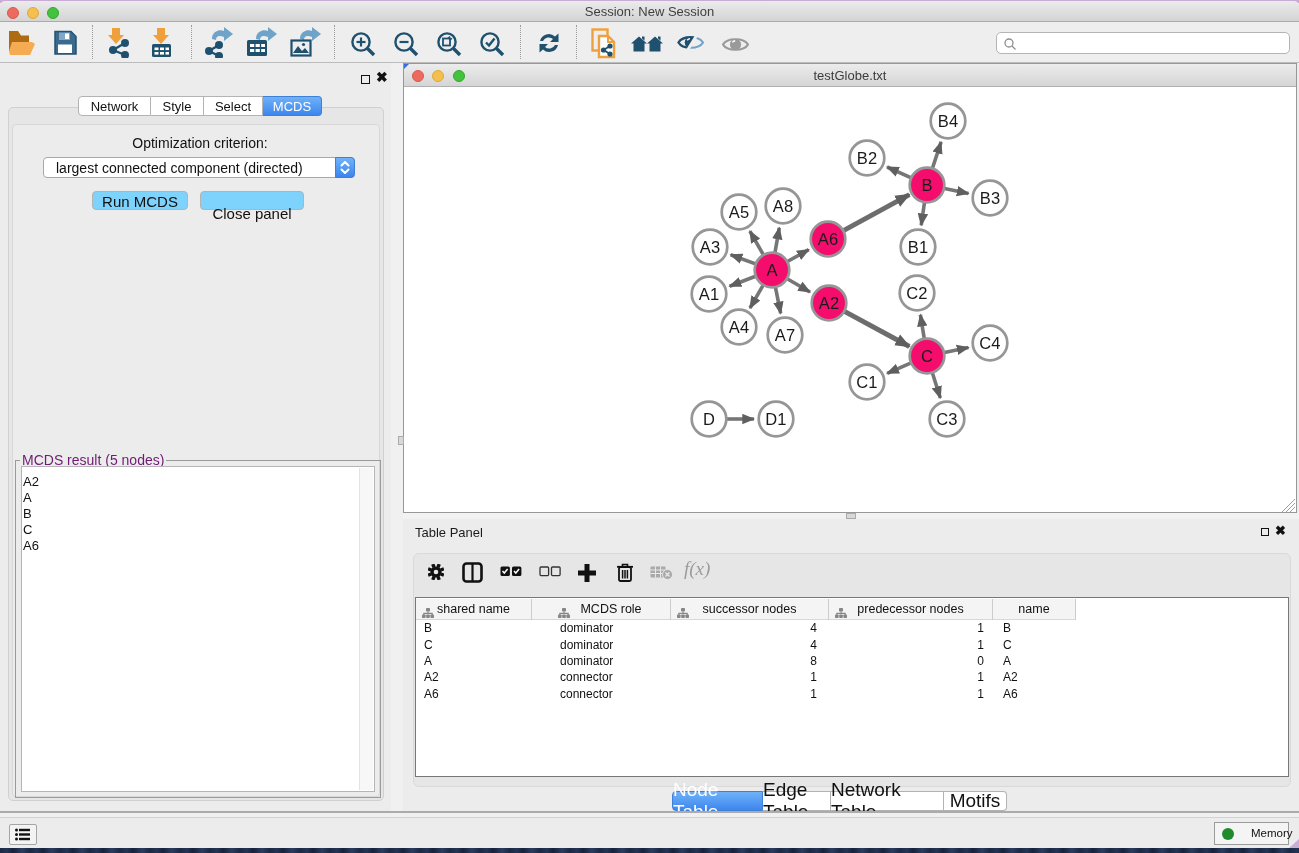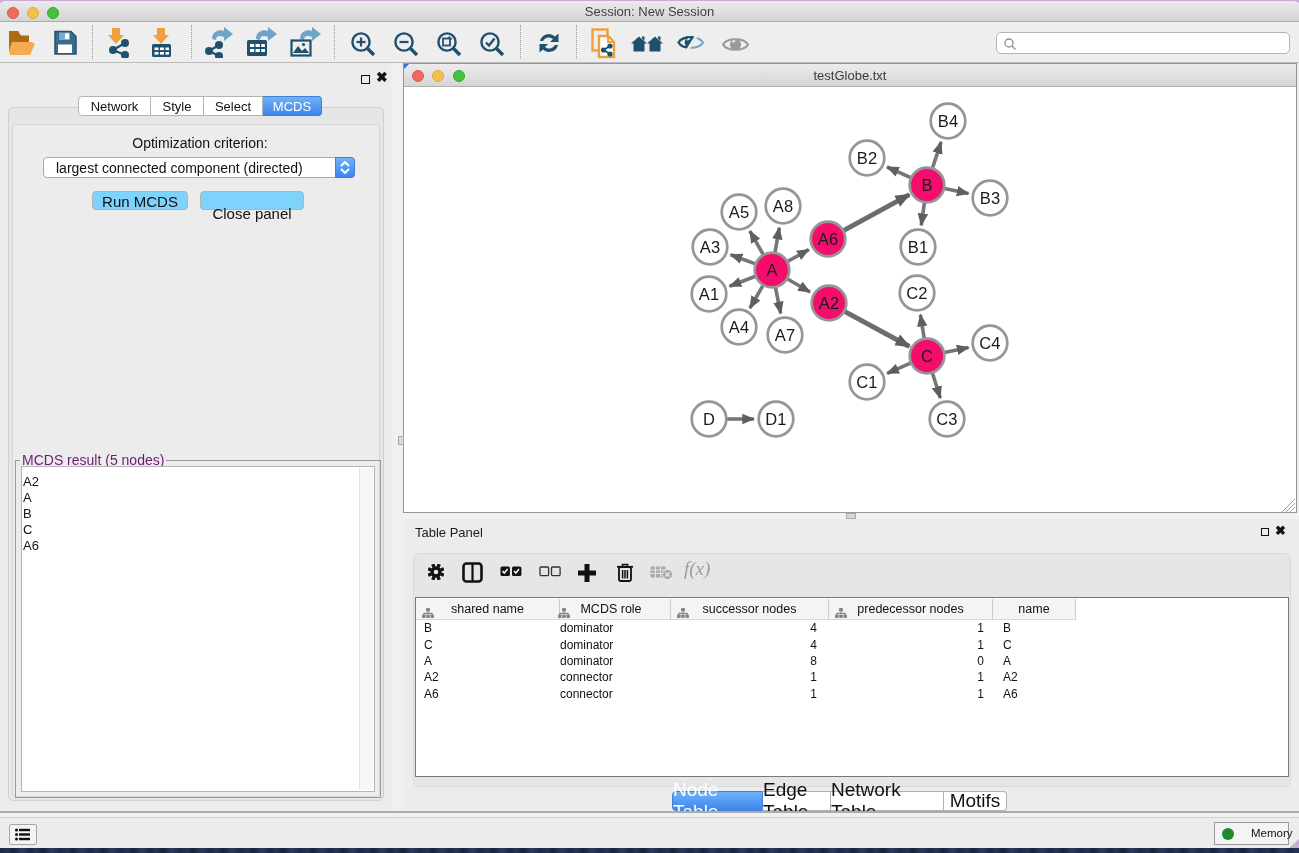--- a/index.html
+++ b/index.html
@@ -423,21 +423,21 @@
         <line x1="5.5" y1="0.5" x2="5.5" y2="11.5"></line>
         <line x1="10.5" y1="0.5" x2="10.5" y2="11.5"></line>
       </g>
 <circle cx="17.5" cy="8.5" r="5" fill="#a9a9a9" stroke="#e9e9e9" stroke-width="1"></circle>
 <path d="M15.5 6.5 L19.5 10.5 M19.5 6.5 L15.5 10.5" stroke="#e9e9e9" stroke-width="1.4"></path>
     </svg>
 <div class="abs" style="left:269px; top:2px; font-family:'Liberation Serif', serif; font-style:italic; font-size:19px; color:#9b9b9b;">f(x)</div>
 </div>
 <div id="table" class="abs">
   <div id="thead">
-<div class="th" style="left:0px; width:144px;"><span style="position:absolute; left:6px; top:5px;"><svg width="12" height="10" viewBox="0 0 12 10">
+<div class="th" style="left:0px; width:116px;"><span style="position:absolute; left:6px; top:5px;"><svg width="12" height="10" viewBox="0 0 12 10">
             <rect x="4" y="0" width="4" height="3.6" rx="0.8" fill="#868686"></rect>
             <path d="M6 3.6 L6 5.4 M1.8 7 L1.8 5.4 L10.2 5.4 L10.2 7" fill="none" stroke="#868686" stroke-width="1.1"></path>
             <rect x="0" y="6.4" width="3.6" height="3.6" rx="0.8" fill="#868686"></rect>
             <rect x="4.2" y="6.4" width="3.6" height="3.6" rx="0.8" fill="#868686"></rect>
             <rect x="8.4" y="6.4" width="3.6" height="3.6" rx="0.8" fill="#868686"></rect>
           </svg></span>shared name</div>
 <div class="th" style="left:136px; width:119px;"><span style="position:absolute; left:6px; top:5px;"><svg width="12" height="10" viewBox="0 0 12 10">
             <rect x="4" y="0" width="4" height="3.6" rx="0.8" fill="#868686"></rect>
             <path d="M6 3.6 L6 5.4 M1.8 7 L1.8 5.4 L10.2 5.4 L10.2 7" fill="none" stroke="#868686" stroke-width="1.1"></path>
             <rect x="0" y="6.4" width="3.6" height="3.6" rx="0.8" fill="#868686"></rect>

